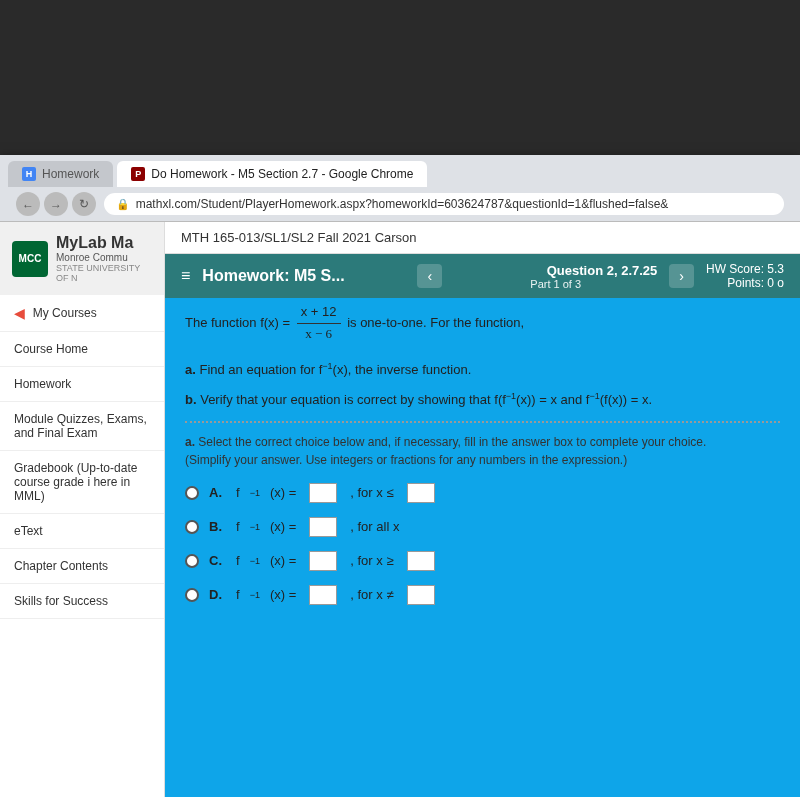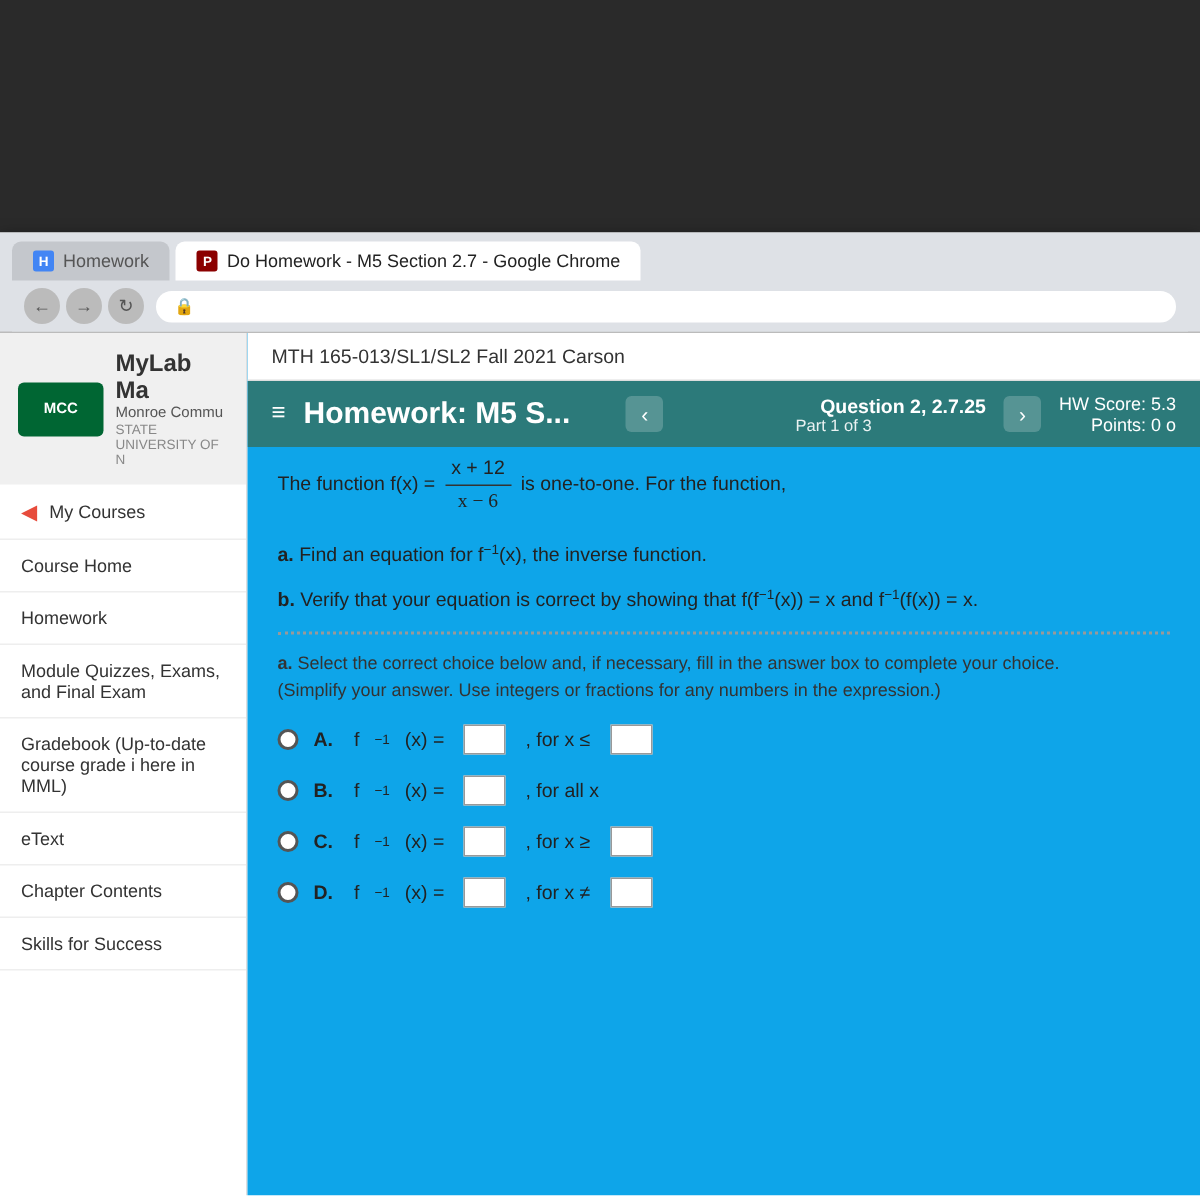--- a/index.html
+++ b/index.html
@@ -145,21 +145,21 @@
 
     .mylab-title {
       background: #f0f0f0;
       padding: 12px;
       display: flex;
       align-items: center;
       gap: 8px;
     }
 
     .mcc-logo {
-      width: 57px;
+      width: 36px;
       height: 36px;
       background: #006633;
       border-radius: 4px;
       display: flex;
       align-items: center;
       justify-content: center;
       color: white;
       font-size: 10px;
       font-weight: bold;
       flex-shrink: 0;
@@ -218,21 +218,21 @@
       align-items: center;
       gap: 12px;
     }
 
     .hw-menu-icon {
       font-size: 16px;
       cursor: pointer;
     }
 
     .hw-title {
-      font-size: 20px;
+      font-size: 16px;
       font-weight: bold;
       flex: 1;
     }
 
     .hw-nav-btn {
       background: rgba(255,255,255,0.2);
       border: none;
       color: white;
       padding: 4px 10px;
       border-radius: 4px;
@@ -379,20 +379,21 @@
     </div>
 
     <div class="browser-addressbar">
       <div class="nav-buttons">
         <div class="nav-btn">←</div>
         <div class="nav-btn">→</div>
         <div class="nav-btn">↻</div>
       </div>
       <div class="address-bar">
         <span class="lock-icon">🔒</span>
+        <span>mathxl.com/Student/PlayerHomework.aspx?homeworkId=603624787&amp;questionId=1&amp;flushed=false&amp;</span>
       </div>
     </div>
   </div>
 
   <div class="page-content">
 
     <div class="sidebar">
       <div class="mylab-title">
         <div class="mcc-logo">
           <span>MCC</span>

